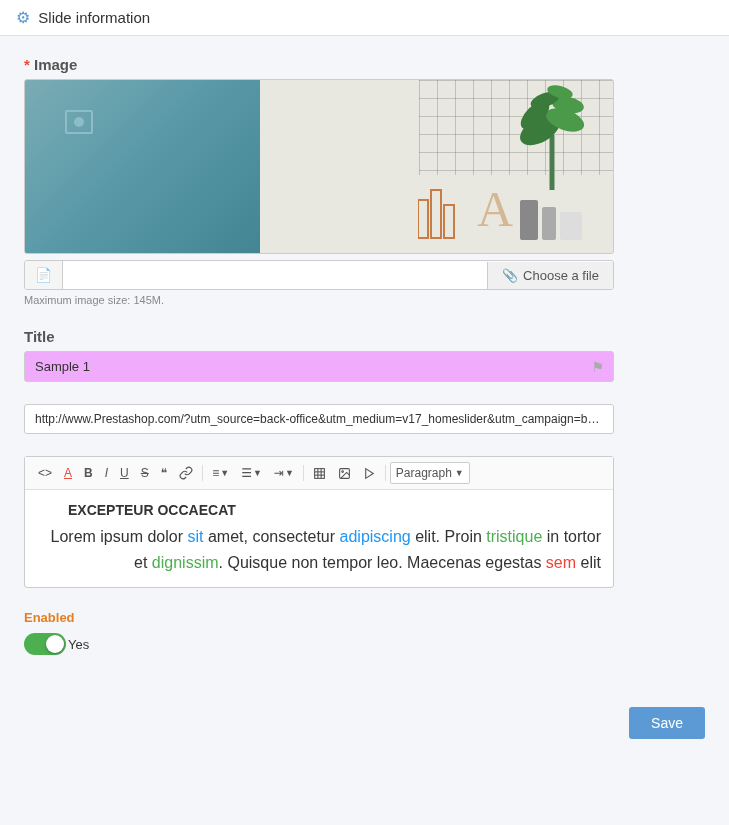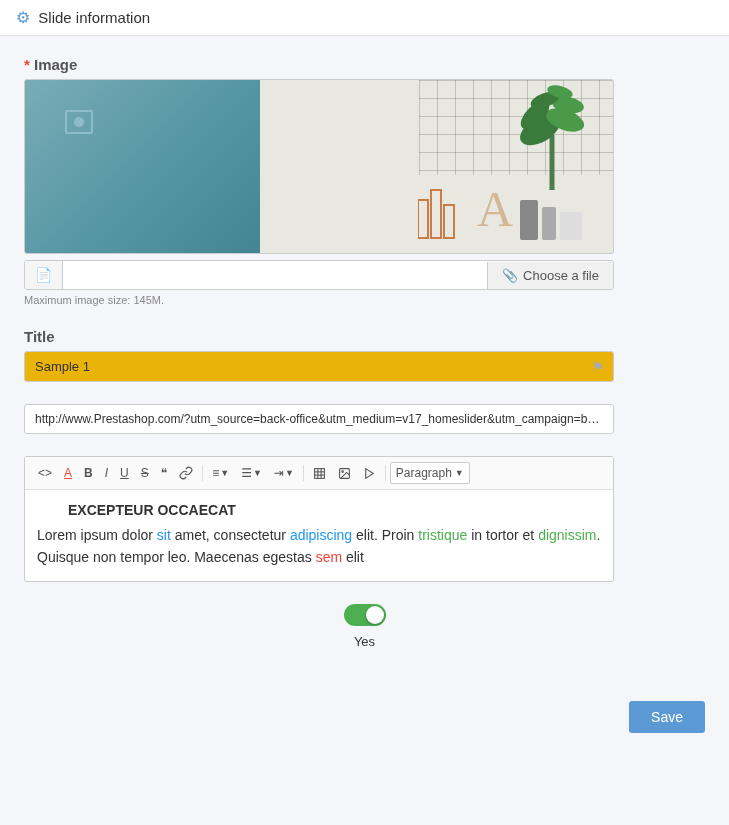--- a/index.html
+++ b/index.html
@@ -155,21 +155,21 @@
       color: #888;
       margin-top: 4px;
     }
     .form-control {
       width: 590px;
       padding: 7px 10px;
       border: 1px solid #ccc;
       border-radius: 3px;
       font-size: 13px;
       color: #333;
-      background: #eab308;
+      background: #f0abfc;
       outline: none;
     }
     .input-with-icon {
       position: relative;
       width: 590px;
     }
     .input-with-icon input {
       width: 100%;
       padding-right: 36px;
     }
@@ -230,42 +230,42 @@
       padding: 12px;
       min-height: 80px;
     }
     .editor-bold-heading {
       font-weight: 700;
       font-size: 14px;
       margin-bottom: 6px;
       padding-left: 31px;
     }
     .editor-body-text {
-      font-size: 14px;
+      font-size: 16px;
       line-height: 1.6;
       color: #333;
+      text-align: right;
     }
     .editor-body-text .highlight-blue { color: #2196f3; }
     .editor-body-text .highlight-green { color: #4caf50; }
     .editor-body-text .highlight-red { color: #f44336; }
     .enabled-section {
       margin-bottom: 16px;
     }
     .enabled-label {
       font-size: 13px;
       font-weight: 600;
       color: #e67e22;
       margin-bottom: 8px;
       display: block;
     }
     .toggle-row {
       display: flex;
       align-items: center;
-      gap: 8px;
-      flex-direction: column;
+      gap: 2px;
     }
     .toggle-switch {
       position: relative;
       width: 42px;
       height: 22px;
     }
     .toggle-track {
       width: 42px;
       height: 22px;
       background: #4caf50;
@@ -467,20 +467,21 @@
       <div class="editor-content">
         <div class="editor-bold-heading">EXCEPTEUR OCCAECAT</div>
         <div class="editor-body-text">
           Lorem ipsum dolor <span class="highlight-blue">sit</span> amet, consectetur <span class="highlight-blue">adipiscing</span> elit. Proin <span class="highlight-green">tristique</span> in tortor et <span class="highlight-green">dignissim</span>. Quisque non tempor leo. Maecenas egestas <span class="highlight-red">sem</span> elit
         </div>
       </div>
     </div>
   </div>
 
   <div class="enabled-section">
+    <span class="enabled-label">Enabled</span>
     <div class="toggle-row">
       <div class="toggle-switch">
         <div class="toggle-track">
           <div class="toggle-thumb"></div>
         </div>
       </div>
       <span class="toggle-yes-label">Yes</span>
     </div>
   </div>
 

